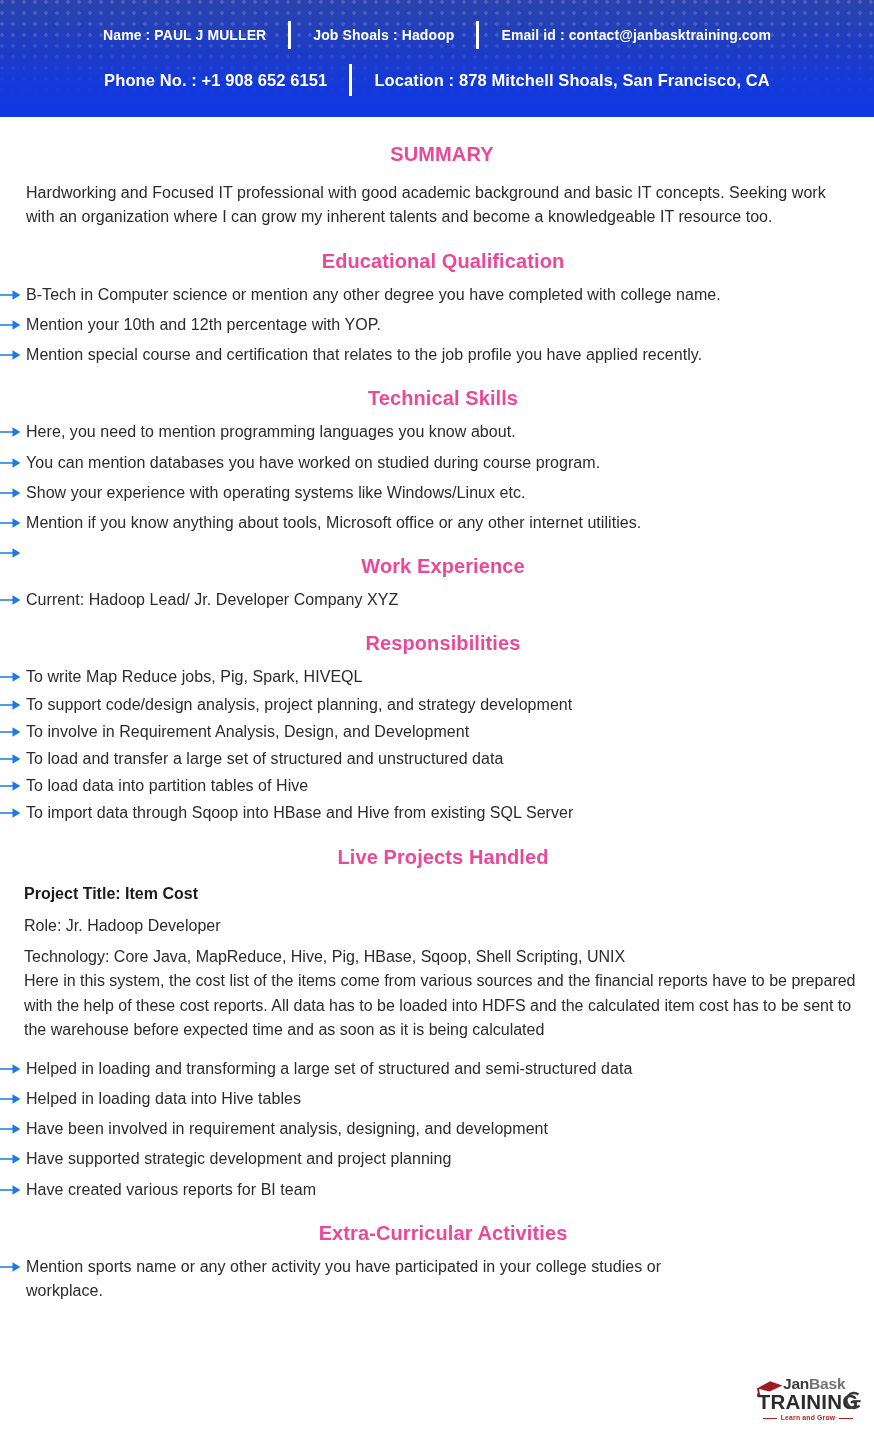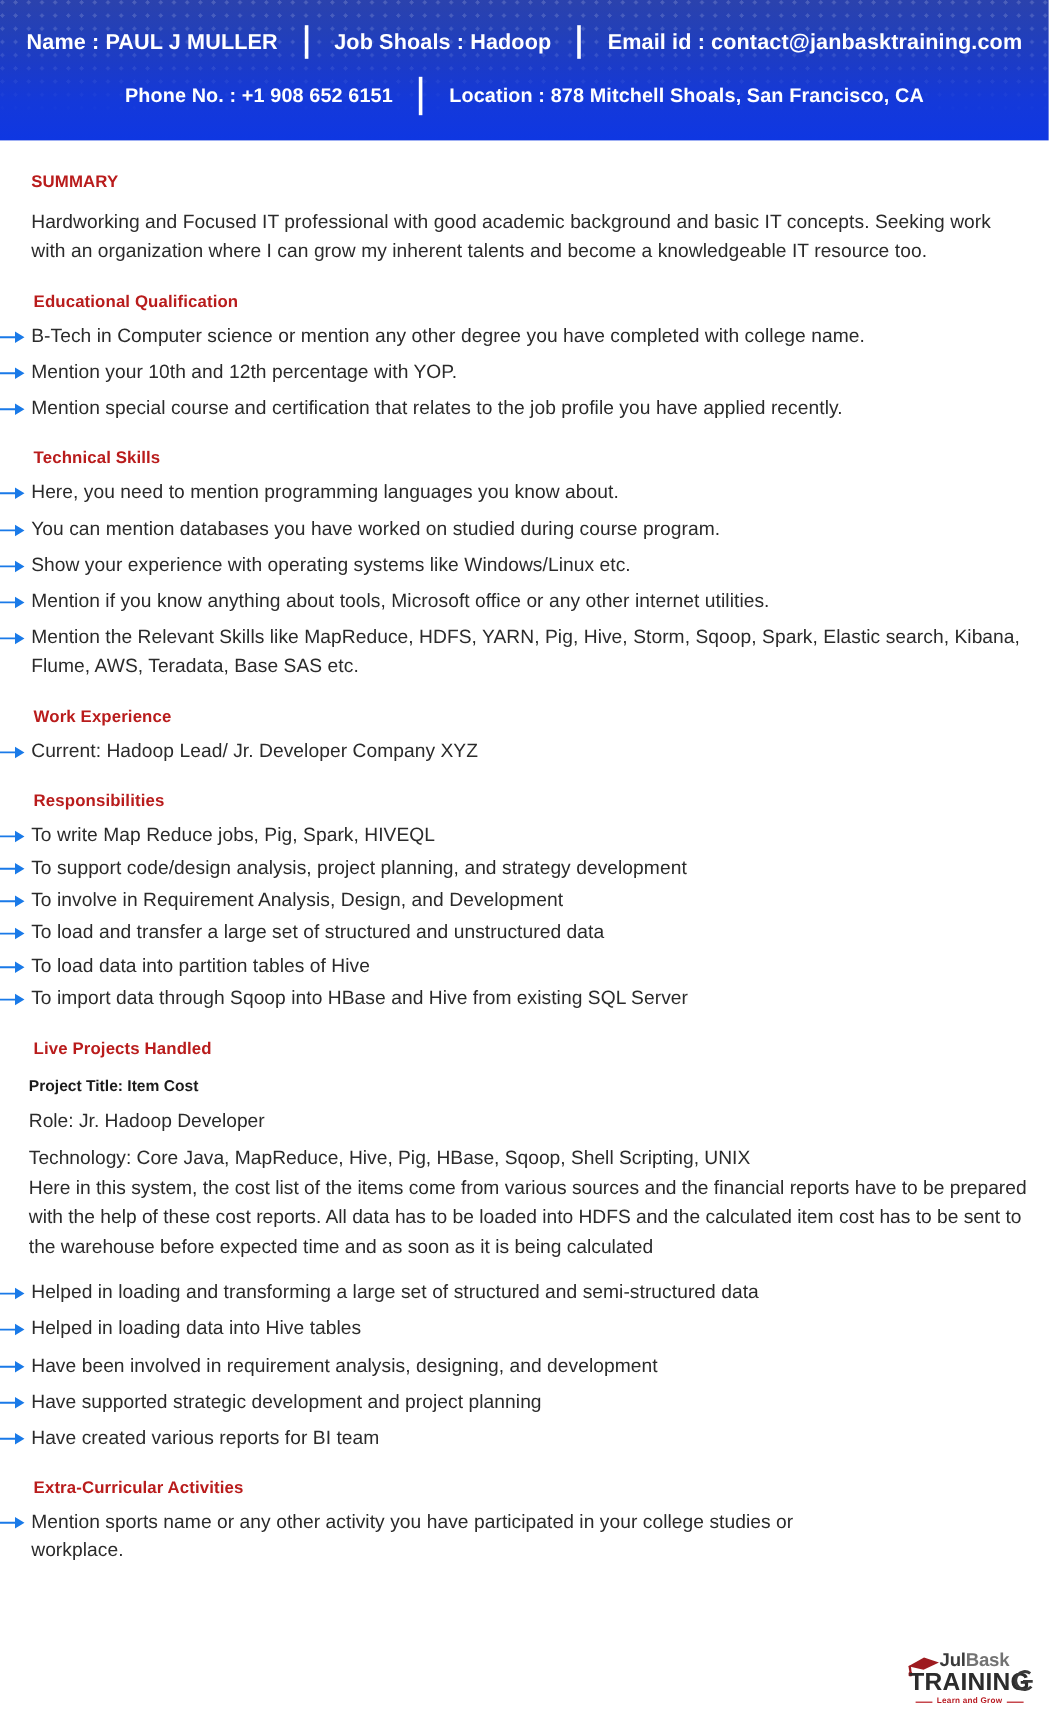--- a/index.html
+++ b/index.html
@@ -46,21 +46,21 @@
     display: flex;
     align-items: center;
     justify-content: center;
     color: #ffffff;
     font-weight: bold;
     letter-spacing: 0.1px;
   }
   .header-row-1 {
     height: 56px;
     padding-top: 14px;
-    font-size: 18px;
+    font-size: 14px;
   }
   .header-row-2 {
     height: 48px;
     font-size: 16.5px;
   }
   .header-item {
     white-space: nowrap;
     padding: 0 22px;
   }
   .hdr-divider {
@@ -71,24 +71,25 @@
   }
   .hdr-divider.tall { height: 32px; }
 
   
   .content {
     position: relative;
     padding: 0 16px 0 0;
   }
 
   .section-heading {
-    font-size: 14px;
-    font-weight: bold;
-    color: #b91c1c;
+    font-size: 20px;
+    font-weight: bold;
+    color: #ec4899;
     letter-spacing: 0.1px;
+    text-align: center;
   }
 
   .para {
     font-size: 16px;
     line-height: 24.4px;
     color: #2b2b2b;
     letter-spacing: 0.05px;
   }
 
   
@@ -119,21 +120,21 @@
     height: 14px;
     display: block;
   }
   ul.arrows li .arrow-icon svg { display: block; }
   ul.arrows.tight li { margin-bottom: 3px; }
   ul.arrows.loose li { margin-bottom: 6px; }
 
   
   .project-wrap { padding-left: 24px; margin-top: 16px; }
   .project-title {
-    font-size: 13px;
+    font-size: 16px;
     font-weight: bold;
     color: #1b1b1b;
     margin-bottom: 11px;
   }
   .project-line {
     font-size: 16px;
     line-height: 24.4px;
     color: #2b2b2b;
   }
   .project-role { margin-bottom: 7px; }
@@ -299,21 +300,20 @@
             </svg>
           </span>
         <span>Mention if you know anything about tools, Microsoft office or any other internet utilities.</span>
       </li>
       <li>
         <span class="arrow-icon">
             <svg width="24" height="14" viewBox="0 0 24 14">
               <path d="M0 6.2 H15.5 V2.2 L23.4 7 L15.5 11.8 V7.8 H0 Z" fill="#1a7ae8"></path>
             </svg>
           </span>
-        <span>Mention the Relevant Skills like MapReduce, HDFS, YARN, Pig, Hive, Storm, Sqoop, Spark, Elastic search, Kibana, Flume, AWS, Teradata, Base SAS etc.</span>
       </li>
     </ul>
   </div>
 
   <div class="block">
     <div class="section-heading">Work Experience</div>
     <ul class="arrows">
       <li>
         <span class="arrow-icon">
             <svg width="24" height="14" viewBox="0 0 24 14">
@@ -452,21 +452,21 @@
 <div class="logo">
   <span class="logo-cap">
     <svg width="28" height="18" viewBox="0 0 28 18">
       <path d="M1 9.5 L14 2.2 L26.5 6.4 L13.6 12.4 Z" fill="#9e1b20"></path>
       <path d="M1 9.3 L2.2 16.6 L4.0 16.6 L3.0 9.0 Z" fill="#9e1b20"></path>
       <path d="M1.2 16.2 a1.6 1.6 0 1 0 3.0 0 a1.6 1.6 0 1 0 -3.0 0" fill="#9e1b20"></path>
     </svg>
   </span>
 
   <div class="logo-top">
-    <span class="logo-jan">Jul</span><span class="logo-bask">Bask</span>
+    <span class="logo-jan">Jan</span><span class="logo-bask">Bask</span>
   </div>
 
   <div class="logo-training">
     <span>TRAINING</span>
     <span class="logo-swoosh">
       <svg width="20" height="20" viewBox="0 0 20 20">
         <path d="M16.5 3.5 A7.5 7.5 0 1 0 17.5 14.5" fill="none" stroke="#3a3a3a" stroke-width="2.4"></path>
         <path d="M10.5 10.2 L18.6 10.2" fill="none" stroke="#3a3a3a" stroke-width="2.2"></path>
       </svg>
     </span>

